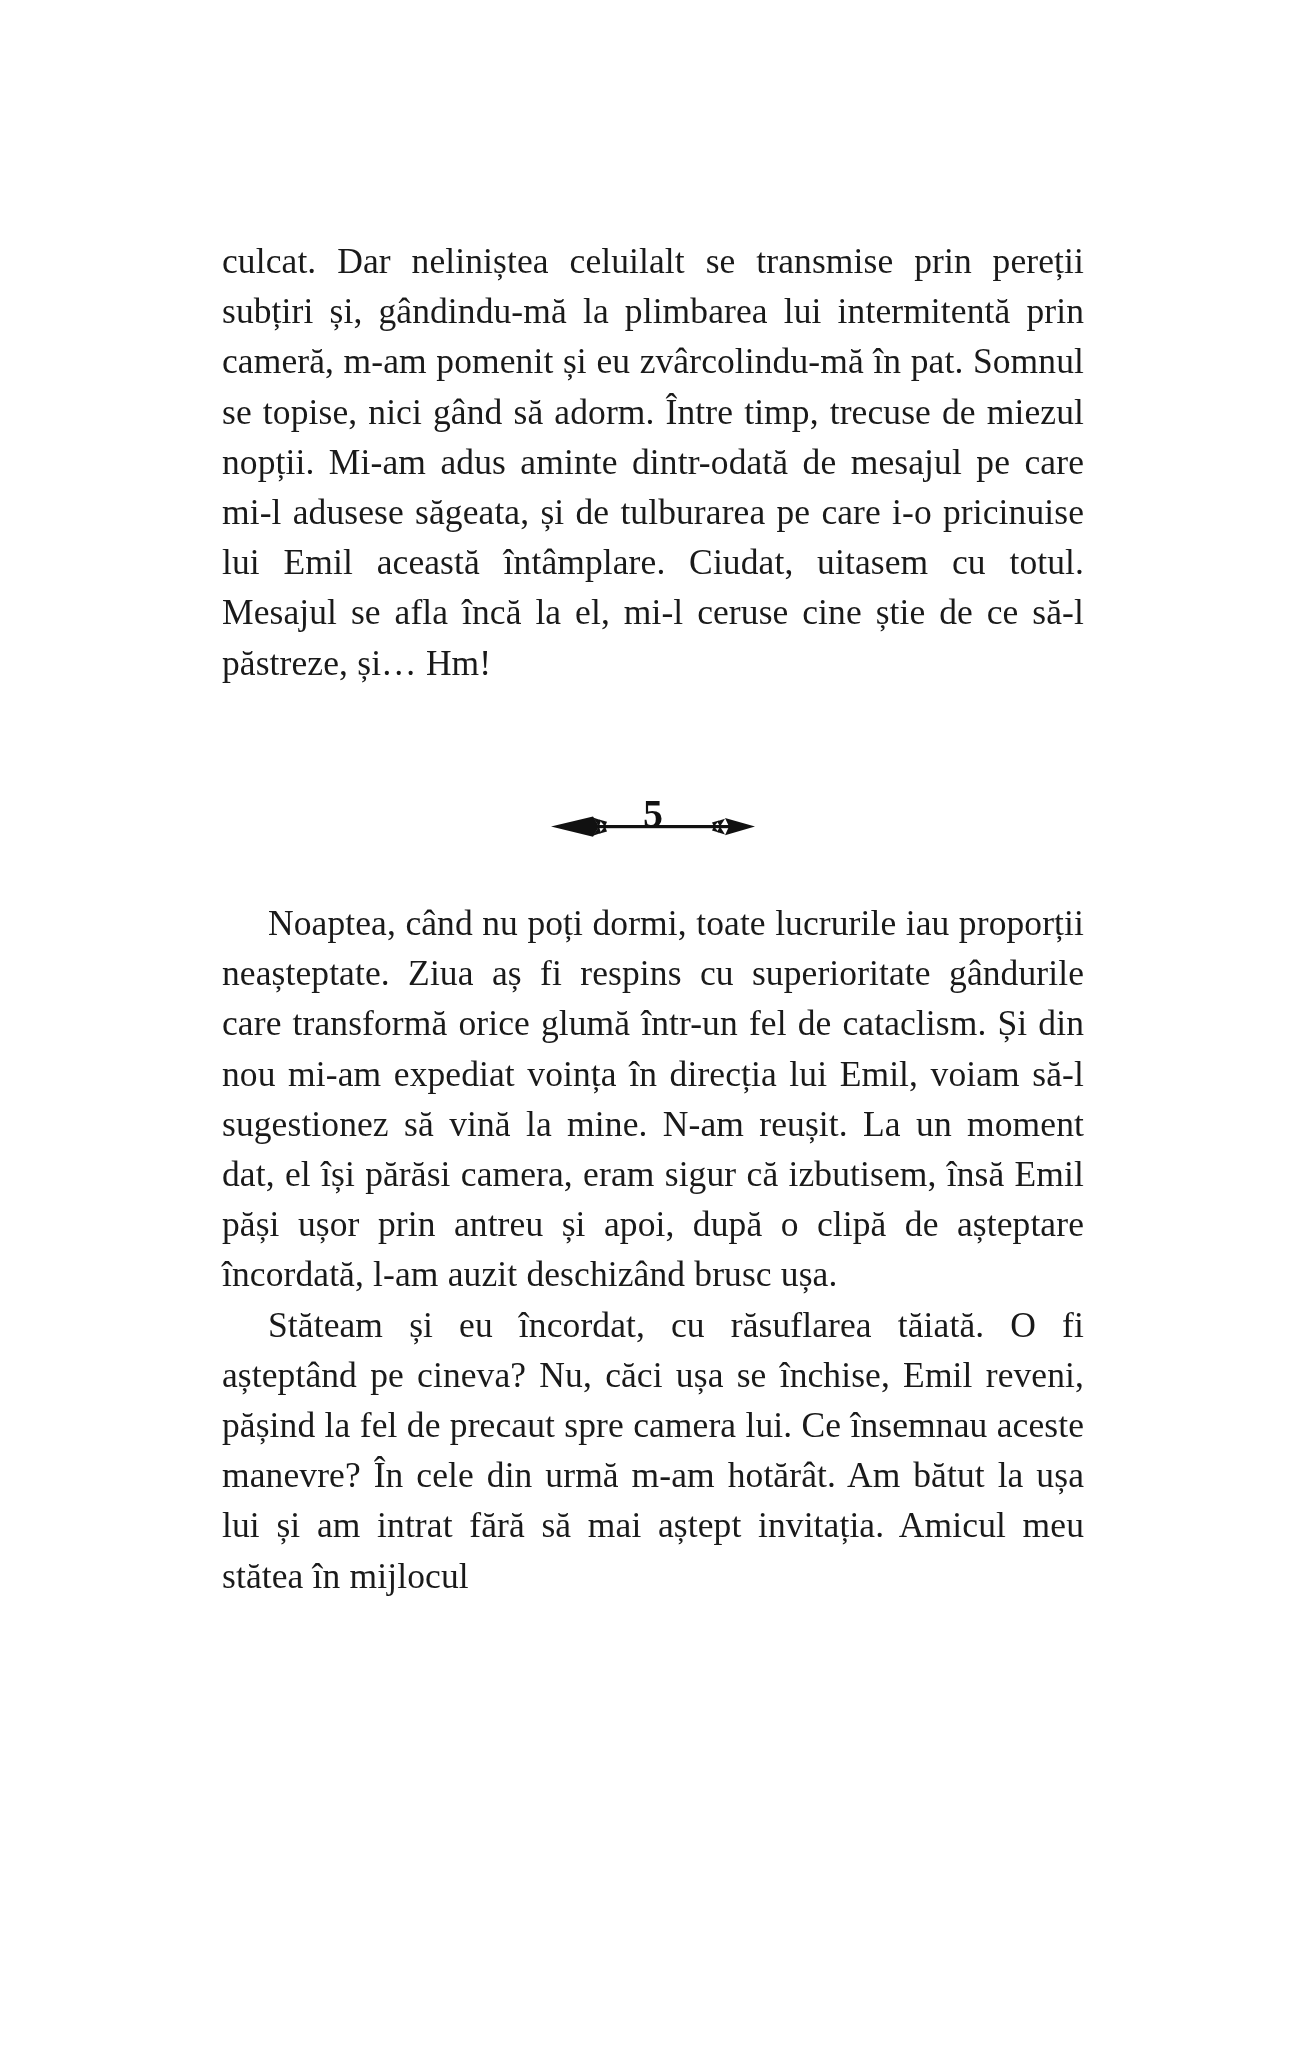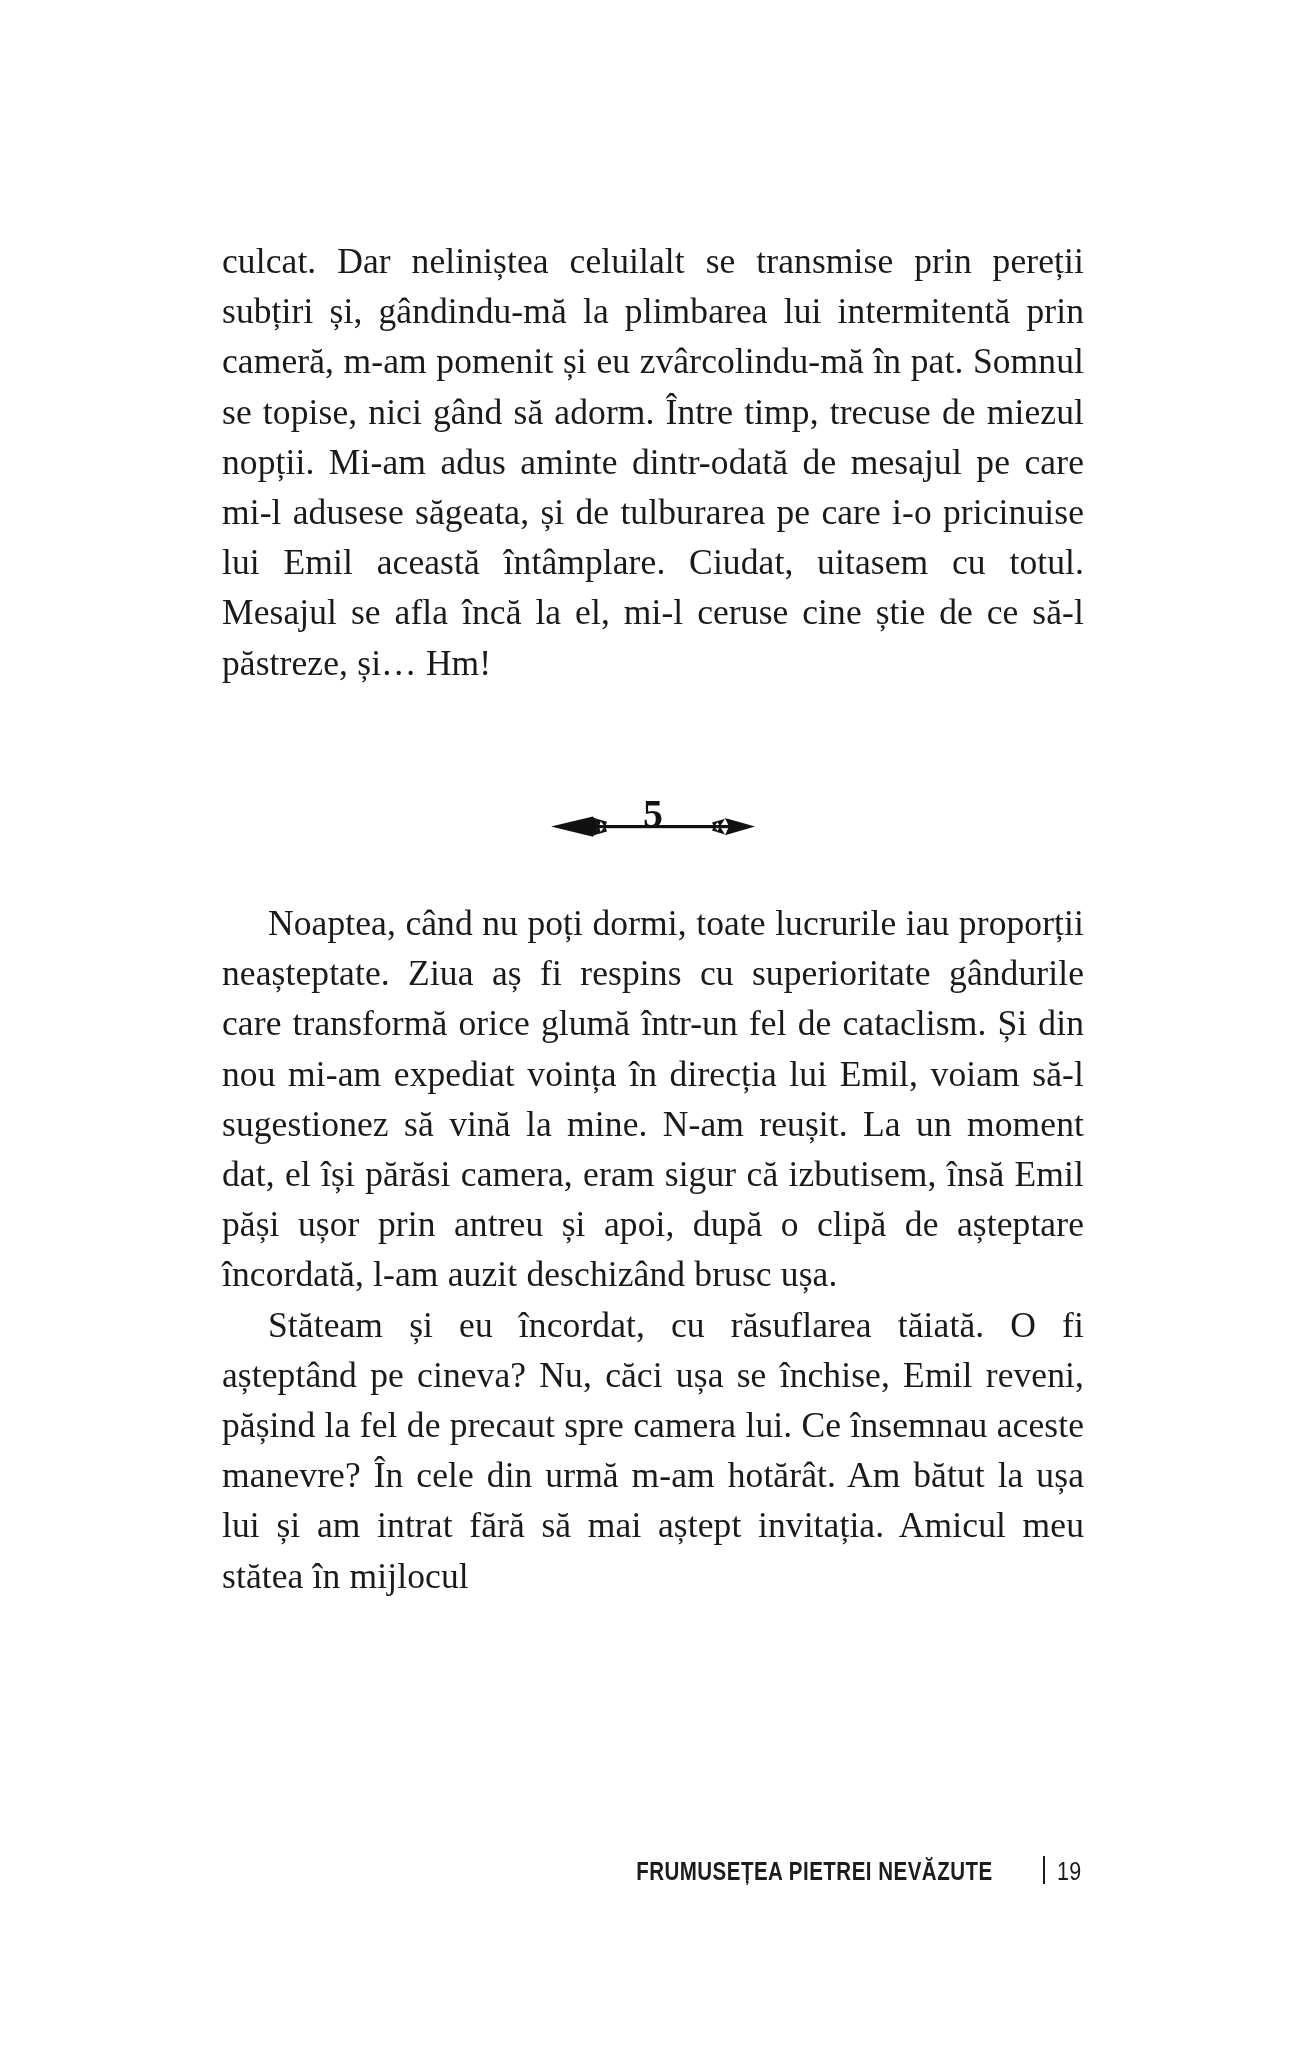--- a/index.html
+++ b/index.html
@@ -157,19 +157,14 @@
       </svg>
       <div class="sect-num">5</div>
     </div>
   </div>
 
   <div class="section-two">
     <p class="body-par indent">Noaptea, când nu poți dormi, toate lucrurile iau proporții neașteptate. Ziua aș fi respins cu superioritate gândurile care transformă orice glumă într-un fel de cataclism. Și din nou mi-am expediat voința în direcția lui Emil, voiam să-l sugestionez să vină la mine. N-am reușit. La un moment dat, el își părăsi camera, eram sigur că izbutisem, însă Emil păși ușor prin antreu și apoi, după o clipă de așteptare încordată, l-am auzit deschizând brusc ușa.</p>
     <p class="body-par indent">Stăteam și eu încordat, cu răsuflarea tăiată. O fi așteptând pe cineva? Nu, căci ușa se închise, Emil reveni, pășind la fel de precaut spre camera lui. Ce însemnau aceste manevre? În cele din urmă m-am hotărât. Am bătut la ușa lui și am intrat fără să mai aștept invitația. Amicul meu stătea în mijlocul</p>
   </div>
 
-  <div class="footer">
-    <span class="footer-title">FRUMUSEȚEA PIETREI NEVĂZUTE</span>
-    <span class="footer-sep"></span>
-    <span class="footer-page">19</span>
-  </div>
 
 </div>
 
 </body></html>

